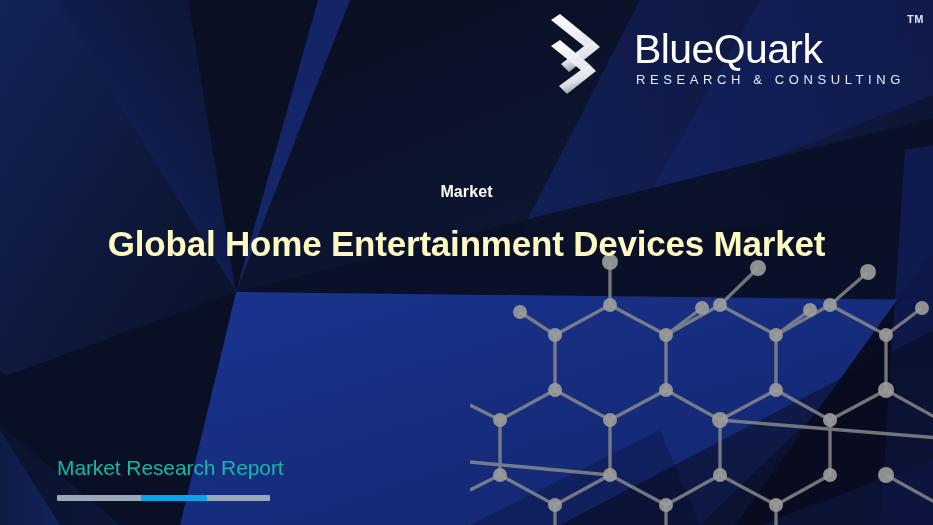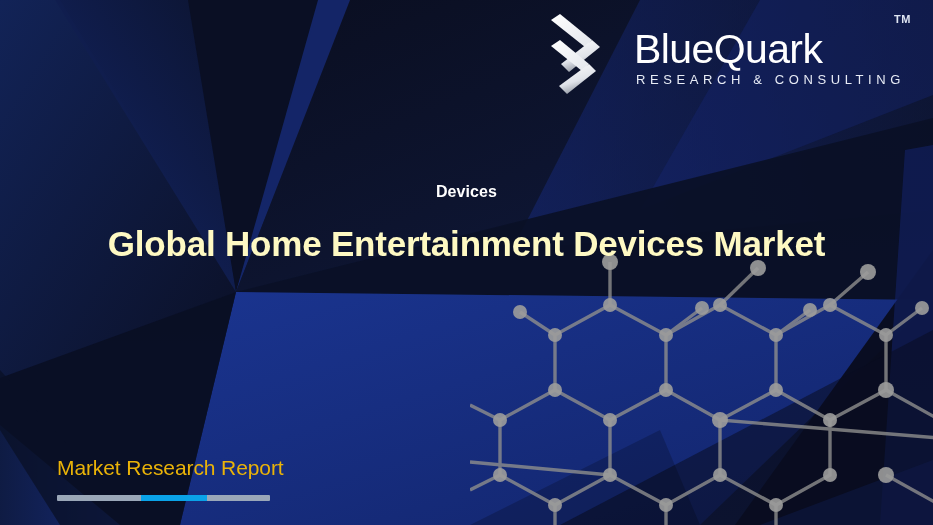--- a/index.html
+++ b/index.html
@@ -75,21 +75,21 @@
     font-weight: 400;
     color: #e8ecf6;
     letter-spacing: 4.6px;
     white-space: nowrap;
     margin-top: 3px;
     padding-left: 2px;
   }
   .tm-mark {
     position: absolute;
     top: 13px;
-    right: 22px;
+    right: 9px;
     font-size: 11px;
     font-weight: 700;
     color: #dfe5f2;
     letter-spacing: 0.5px;
   }
 
   
   .center-block {
     position: absolute;
     left: 0;
@@ -117,21 +117,21 @@
 
   
   .footer-block {
     position: absolute;
     left: 57px;
     bottom: 24px;
   }
   .footer-label {
     font-size: 21px;
     font-weight: 400;
-    color: #eab308;
+    color: #14b8a6;
     letter-spacing: -0.1px;
     margin: 0 0 15px 0;
     line-height: 24px;
   }
   .rule {
     display: flex;
     width: 213px;
     height: 6px;
     border-radius: 1px;
     overflow: hidden;
@@ -305,21 +305,21 @@
       <path d="M6 32 L15 26 L44 50 L37 57 Z" fill="url(#lg1)"></path>
       <path d="M44 50 L51 57 L22 80 L14 72 Z" fill="url(#lg2)"></path>
     </svg>
     <div class="logo-text">
       <div class="brand-name">BlueQuark</div>
       <div class="brand-tag">RESEARCH &amp; CONSULTING</div>
     </div>
   </div>
 
   <div class="center-block">
-    <p class="kicker">Devices</p>
+    <p class="kicker">Market</p>
     <h1 class="main-title">Global Home Entertainment Devices Market</h1>
   </div>
 
   <div class="footer-block">
     <p class="footer-label">Market Research Report</p>
     <div class="rule">
       <span class="seg-a" style="background:#9aa7b8;"></span>
       <span class="seg-b" style="background:#0aa2e8;"></span>
       <span class="seg-c" style="background:#9aa7b8;"></span>
     </div>

